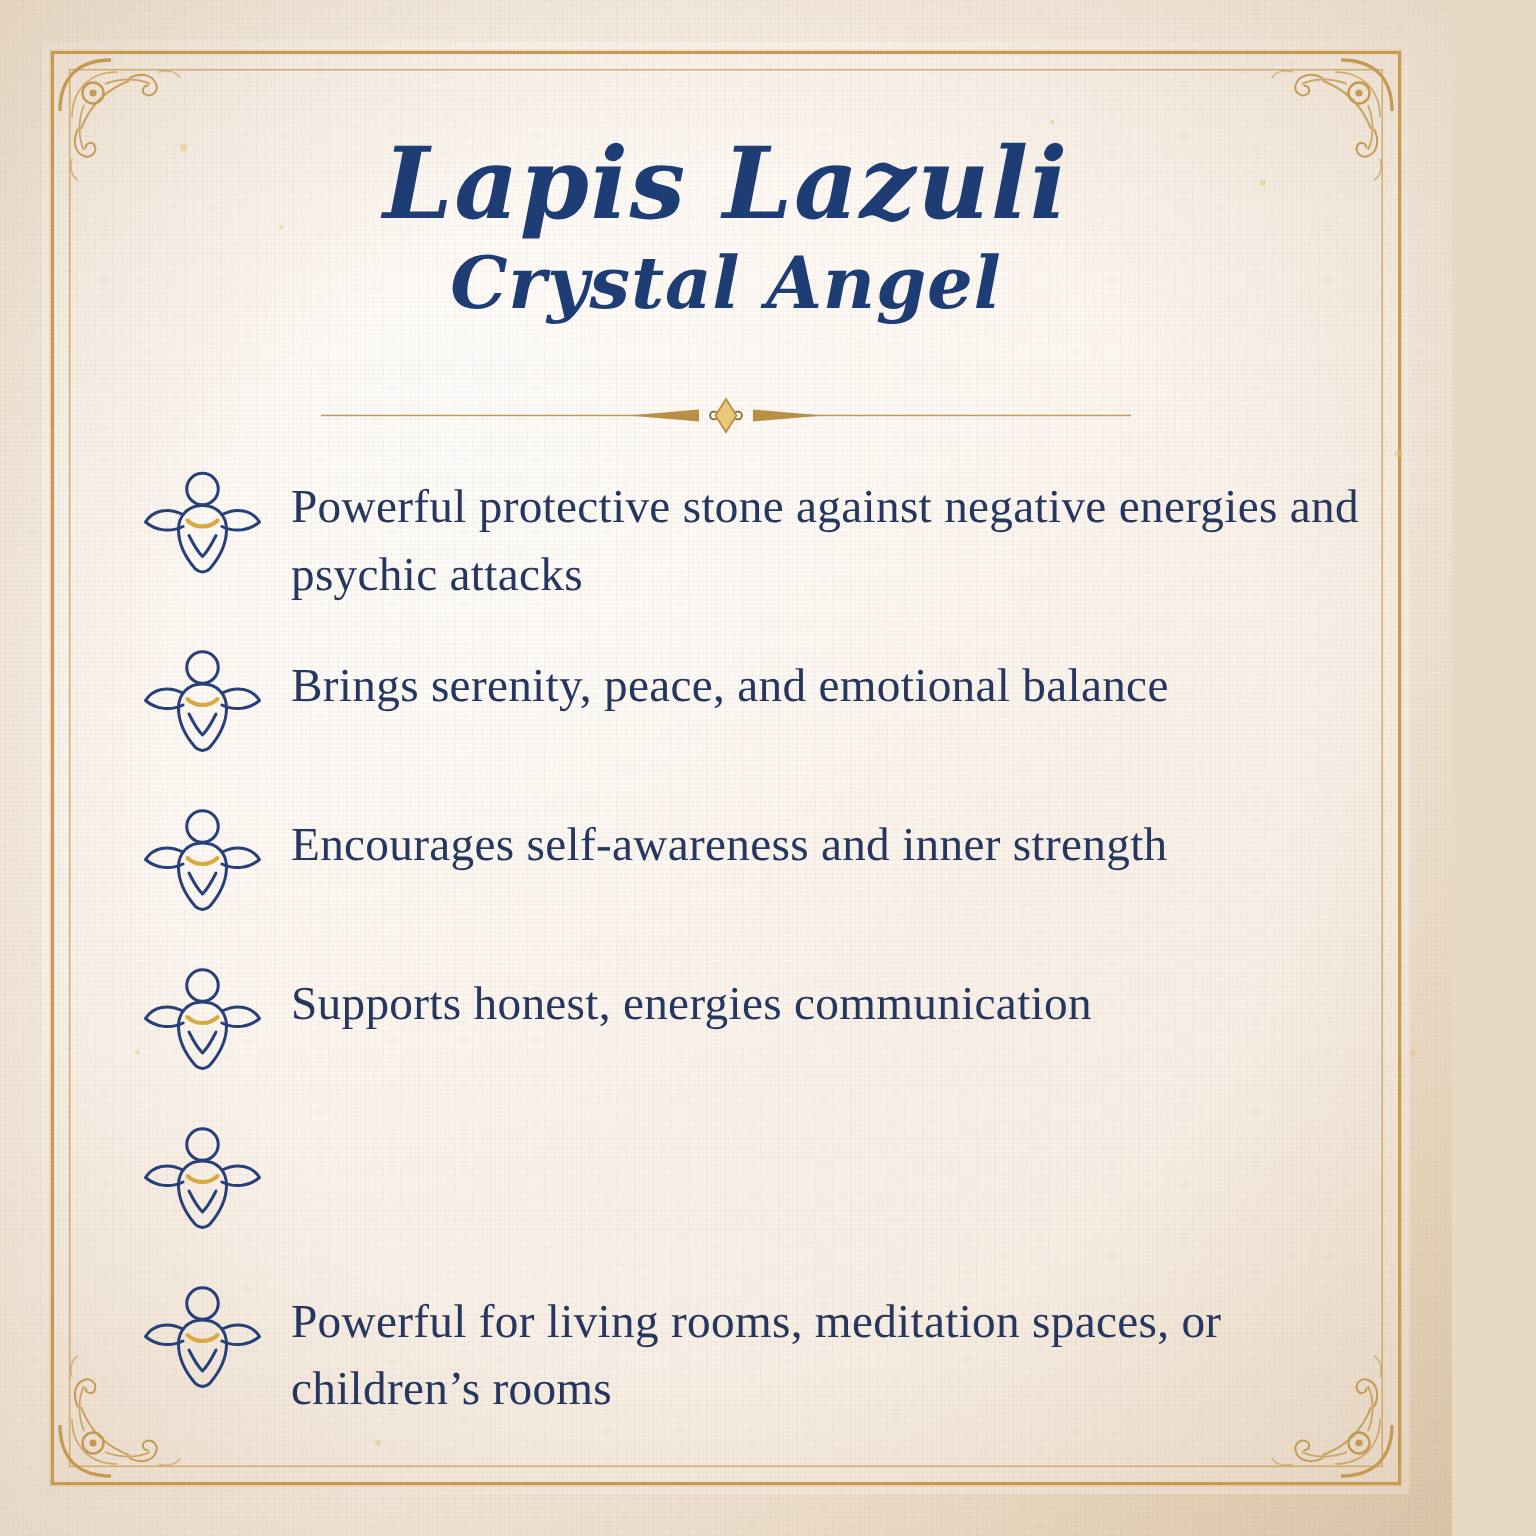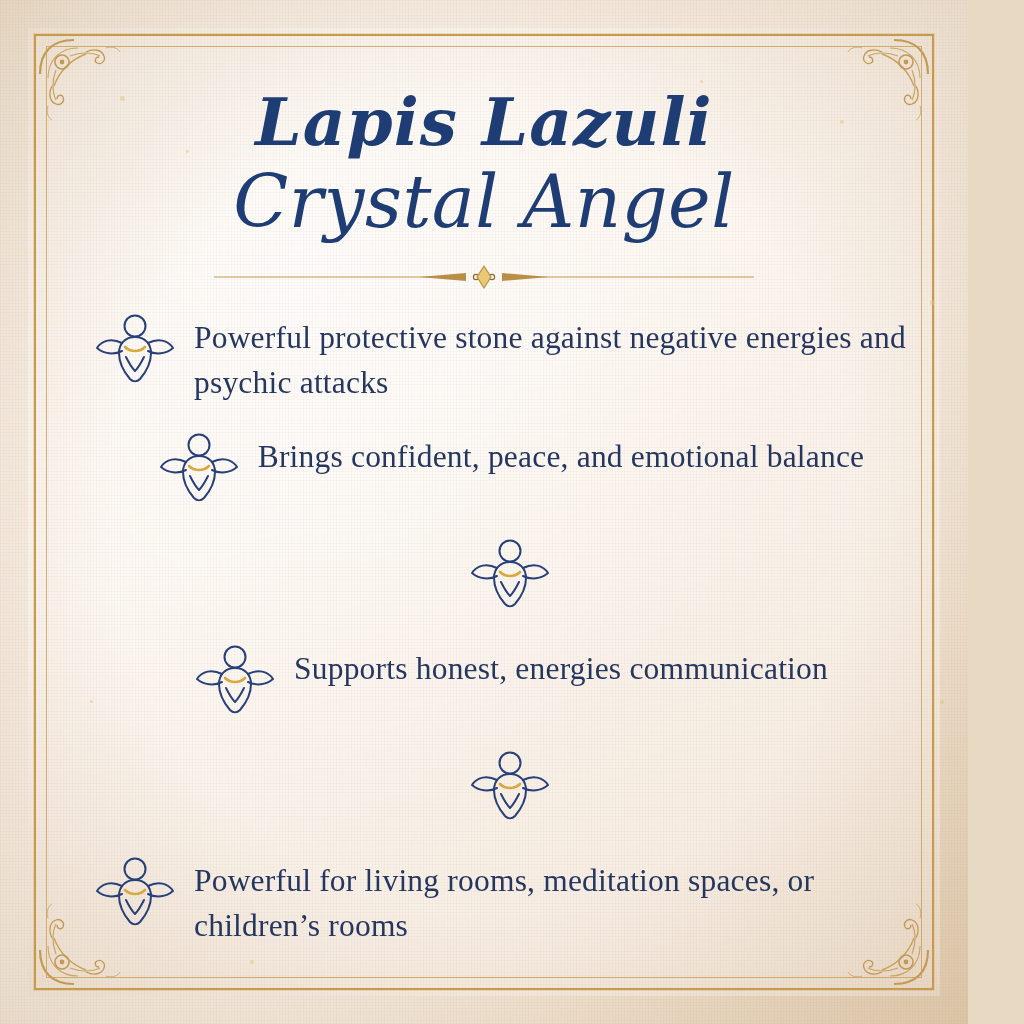--- a/index.html
+++ b/index.html
@@ -106,22 +106,22 @@
     font-weight: 700;
     font-size: 66px;
     line-height: 1.05;
     letter-spacing: 1px;
     color: #1f3d75;
     margin: 0;
   }
   .title-sub {
     font-family: "DejaVu Serif", "Liberation Serif", serif;
     font-style: italic;
-    font-weight: 400;
-    font-size: 72px;
+    font-weight: 700;
+    font-size: 48px;
     line-height: 1.1;
     letter-spacing: 0.5px;
     color: #1f3d75;
     margin: 6px 0 0 0;
   }
 
   
   .divider {
     position: absolute;
     left: 50%;
@@ -137,21 +137,20 @@
     position: absolute;
     left: 92px;
     right: 40px;
     top: 310px;
   }
   .item {
     display: flex;
     align-items: flex-start;
     margin-bottom: 24px;
     min-height: 82px;
-    justify-content: center;
   }
   .item .icon {
     flex: 0 0 86px;
     width: 86px;
     height: 82px;
     color: #27407a;
   }
   .item .icon svg { display:block; width: 86px; height: 82px; }
   .item .text {
     padding-left: 16px;
@@ -283,34 +282,35 @@
       <div class="icon">
         <svg viewBox="0 0 86 82" fill="none" stroke="#27407a" stroke-width="2" stroke-linecap="round" stroke-linejoin="round">
           <circle cx="43" cy="16" r="10.5"></circle>
           <path d="M43 27 C33 27 27 34 27 43 C27 53 32 62 38 69 C41 72 45 72 48 69 C54 62 59 53 59 43 C59 34 53 27 43 27 Z"></path>
           <path d="M30 33 C20 28 10 30 5 38 C12 44 22 45 30 41"></path>
           <path d="M56 33 C66 28 76 30 81 38 C74 44 64 45 56 41"></path>
           <path d="M33 37 C36 40 40 41 43 41 C46 41 50 40 53 37" stroke="#d8a93f" stroke-width="2.6"></path>
           <path d="M34 47 C37 53 40 58 43 61 C46 58 49 53 52 47"></path>
         </svg>
       </div>
-      <div class="text">Brings confident, peace, and emotional balance</div>
-    </div>
-
-    <div class="item">
-      <div class="icon">
-        <svg viewBox="0 0 86 82" fill="none" stroke="#27407a" stroke-width="2" stroke-linecap="round" stroke-linejoin="round">
-          <circle cx="43" cy="16" r="10.5"></circle>
-          <path d="M43 27 C33 27 27 34 27 43 C27 53 32 62 38 69 C41 72 45 72 48 69 C54 62 59 53 59 43 C59 34 53 27 43 27 Z"></path>
-          <path d="M30 33 C20 28 10 30 5 38 C12 44 22 45 30 41"></path>
-          <path d="M56 33 C66 28 76 30 81 38 C74 44 64 45 56 41"></path>
-          <path d="M33 37 C36 40 40 41 43 41 C46 41 50 40 53 37" stroke="#d8a93f" stroke-width="2.6"></path>
-          <path d="M34 47 C37 53 40 58 43 61 C46 58 49 53 52 47"></path>
-        </svg>
-      </div>
+      <div class="text">Brings serenity, peace, and emotional balance</div>
+    </div>
+
+    <div class="item">
+      <div class="icon">
+        <svg viewBox="0 0 86 82" fill="none" stroke="#27407a" stroke-width="2" stroke-linecap="round" stroke-linejoin="round">
+          <circle cx="43" cy="16" r="10.5"></circle>
+          <path d="M43 27 C33 27 27 34 27 43 C27 53 32 62 38 69 C41 72 45 72 48 69 C54 62 59 53 59 43 C59 34 53 27 43 27 Z"></path>
+          <path d="M30 33 C20 28 10 30 5 38 C12 44 22 45 30 41"></path>
+          <path d="M56 33 C66 28 76 30 81 38 C74 44 64 45 56 41"></path>
+          <path d="M33 37 C36 40 40 41 43 41 C46 41 50 40 53 37" stroke="#d8a93f" stroke-width="2.6"></path>
+          <path d="M34 47 C37 53 40 58 43 61 C46 58 49 53 52 47"></path>
+        </svg>
+      </div>
+      <div class="text">Encourages self-awareness and inner strength</div>
     </div>
 
     <div class="item">
       <div class="icon">
         <svg viewBox="0 0 86 82" fill="none" stroke="#27407a" stroke-width="2" stroke-linecap="round" stroke-linejoin="round">
           <circle cx="43" cy="16" r="10.5"></circle>
           <path d="M43 27 C33 27 27 34 27 43 C27 53 32 62 38 69 C41 72 45 72 48 69 C54 62 59 53 59 43 C59 34 53 27 43 27 Z"></path>
           <path d="M30 33 C20 28 10 30 5 38 C12 44 22 45 30 41"></path>
           <path d="M56 33 C66 28 76 30 81 38 C74 44 64 45 56 41"></path>
           <path d="M33 37 C36 40 40 41 43 41 C46 41 50 40 53 37" stroke="#d8a93f" stroke-width="2.6"></path>

